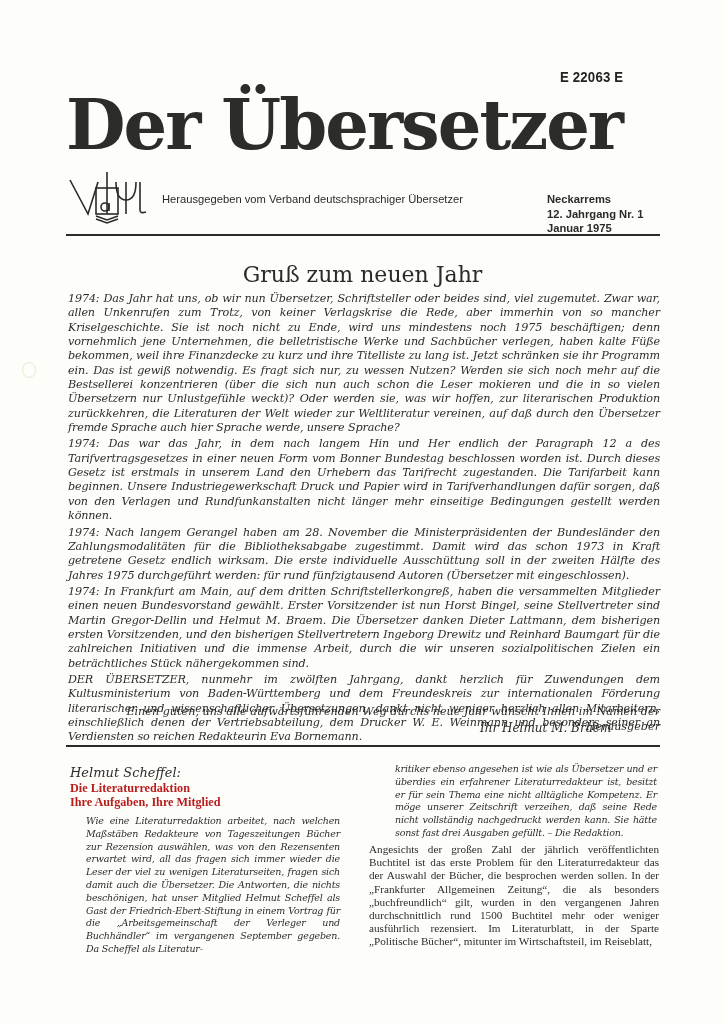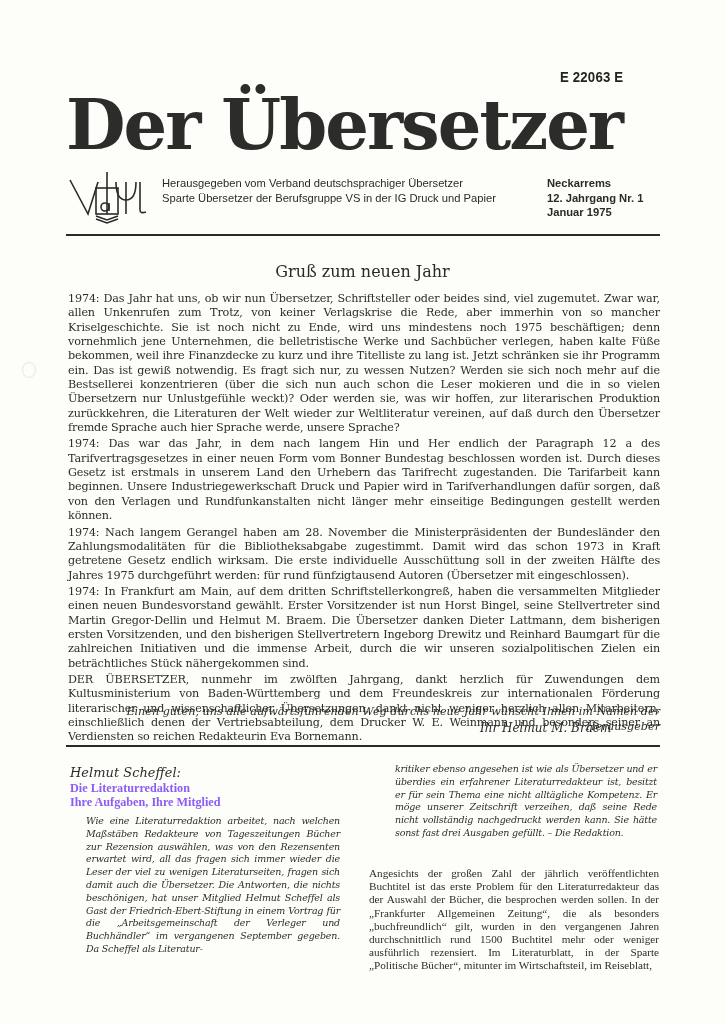--- a/index.html
+++ b/index.html
@@ -2,35 +2,35 @@
 <html><head>
 <meta charset="utf-8">
 <style>
   html, body { margin:0; padding:0; }
   body { width:725px; height:1024px; background:#fdfdfa; position:relative; overflow:hidden; color:#2a2a28; }
   .abs { position:absolute; }
   #edition { left:560px; top:68px; font-family:"Liberation Sans", sans-serif; font-weight:bold; font-size:15px; letter-spacing:0.2px; color:#232322; transform:scaleX(0.88); transform-origin:left; }
   #masthead { left:66px; top:80px; width:594px; height:90px; }
   #masthead-title { font-family:"DejaVu Serif", serif; font-weight:bold; font-size:70px; color:#2c2c2b; letter-spacing:-2px; line-height:90px; white-space:nowrap; transform:scaleX(0.98); transform-origin:left; display:block; }
   #logo { left:68px; top:170px; width:86px; height:56px; }
-  #publisher { left:162px; top:176px; font-family:"Liberation Sans", sans-serif; font-size:11.2px; line-height:14.5px; color:#2a2a28; white-space:nowrap; }
-  #issue { left:547px; top:176px; font-family:"Liberation Sans", sans-serif; font-weight:bold; font-size:11.2px; line-height:14.5px; color:#2a2a28; white-space:nowrap; }
+  #publisher { left:162px; top:192px; font-family:"Liberation Sans", sans-serif; font-size:11.2px; line-height:14.5px; color:#2a2a28; white-space:nowrap; }
+  #issue { left:547px; top:192px; font-family:"Liberation Sans", sans-serif; font-weight:bold; font-size:11.2px; line-height:14.5px; color:#2a2a28; white-space:nowrap; }
   .rule { background:#2a2a28; height:2px; }
   #rule1 { left:66px; top:234px; width:594px; }
   #rule2 { left:66px; top:745px; width:594px; }
-  #greeting-title { left:0; width:725px; top:262px; text-align:center; font-family:"DejaVu Serif", serif; font-size:16px; color:#2a2a28; }
-  #greeting-body { left:68px; top:292px; width:592px; font-family:"DejaVu Serif", serif; font-size:11.2px; line-height:14.35px; text-align:justify; color:#2c2c2a; letter-spacing:-0.15px; }
+  #greeting-title { left:0; width:725px; top:262px; text-align:center; font-family:"DejaVu Serif", serif; font-size:22px; color:#2a2a28; }
+  #greeting-body { left:68px; top:292px; width:592px; font-family:"DejaVu Serif", serif; font-style:italic; font-size:11.2px; line-height:14.35px; text-align:justify; color:#2c2c2a; letter-spacing:-0.15px; }
   #greeting-body p { margin:0 0 2px 0; }
   #closing { left:68px; top:704px; width:592px; font-family:"DejaVu Serif", serif; font-style:italic; font-size:11.2px; line-height:15px; color:#2c2c2a;text-align:right; }
   #signature { left:480px; top:721px; font-family:"DejaVu Serif", serif; font-style:italic; font-size:12px; color:#2c2c2a; }
   #article-author { left:70px; top:765px; font-family:"DejaVu Serif", serif; font-style:italic; font-size:13px; color:#2c2c2a; }
-  #article-title { left:70px; top:781px; font-family:"Liberation Serif", serif; font-weight:bold; font-size:12.2px; line-height:14px; color:#8b5cf6; }
+  #article-title { left:70px; top:781px; font-family:"Liberation Serif", serif; font-weight:bold; font-size:12.2px; line-height:14px; color:#b91c1c; }
   #intro-left { left:86px; top:815px; width:254px; font-family:"DejaVu Serif", serif; font-style:italic; font-size:9.5px; line-height:12.8px; text-align:justify; color:#2c2c2a; letter-spacing:-0.2px; }
   #intro-right { left:395px; top:763px; width:262px; font-family:"DejaVu Serif", serif; font-style:italic; font-size:9.5px; line-height:12.8px; text-align:justify; color:#2c2c2a; letter-spacing:-0.2px; }
-  #body-right { left:369px; top:843px; width:290px; font-family:"Liberation Serif", serif; font-size:11.2px; line-height:13.2px; text-align:justify; color:#2c2c2a;margin-top:24px; }
+  #body-right { left:369px; top:843px; width:290px; font-family:"Liberation Serif", serif; font-size:11.2px; line-height:13.2px; text-align:justify; color:#2c2c2a; }
   .hole { border-radius:50%; border:1.5px solid #e8ecd2; width:12px; height:14px; }
   #hole1 { left:22px; top:362px; }
 </style>
 </head>
 <body>
 
 <div class="abs" id="edition">E 22063 E</div>
 
 <div class="abs" id="masthead">
   <span id="masthead-title">Der Übersetzer</span>
@@ -48,21 +48,20 @@
       <path d="M58 12 L58 44"></path>
       <path d="M72 12 L72 40 Q72 44 78 42"></path>
       <path d="M28 46 L39 50 L50 46 M28 49 L39 53 L50 49"></path>
     </g>
     <text x="30" y="14" font-size="4" fill="#2a2a28">· ·</text>
   </svg>
 </div>
 
 <div class="abs" id="publisher">
   <div>Herausgegeben vom Verband deutschsprachiger Übersetzer</div>
-  <div>Sparte Übersetzer der Berufsgruppe VS in der IG Druck und Papier</div>
 </div>
 
 <div class="abs" id="issue">
   <div>Neckarrems</div>
   <div>12. Jahrgang Nr. 1</div>
   <div>Januar 1975</div>
 </div>
 
 <div class="abs rule" id="rule1"></div>
 

